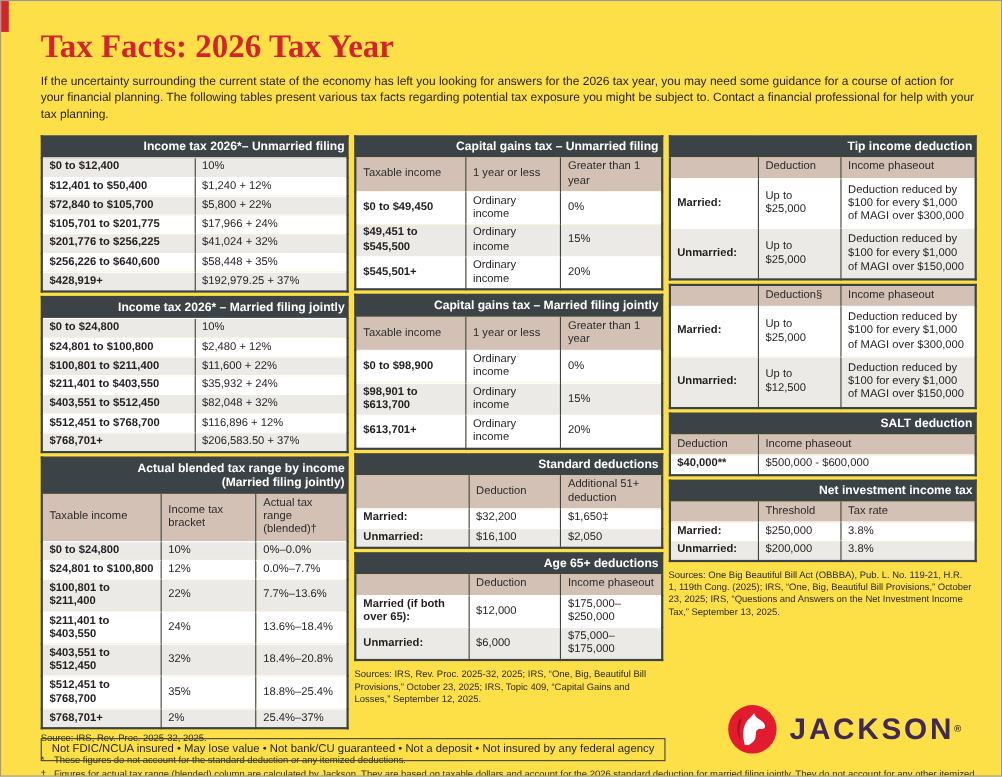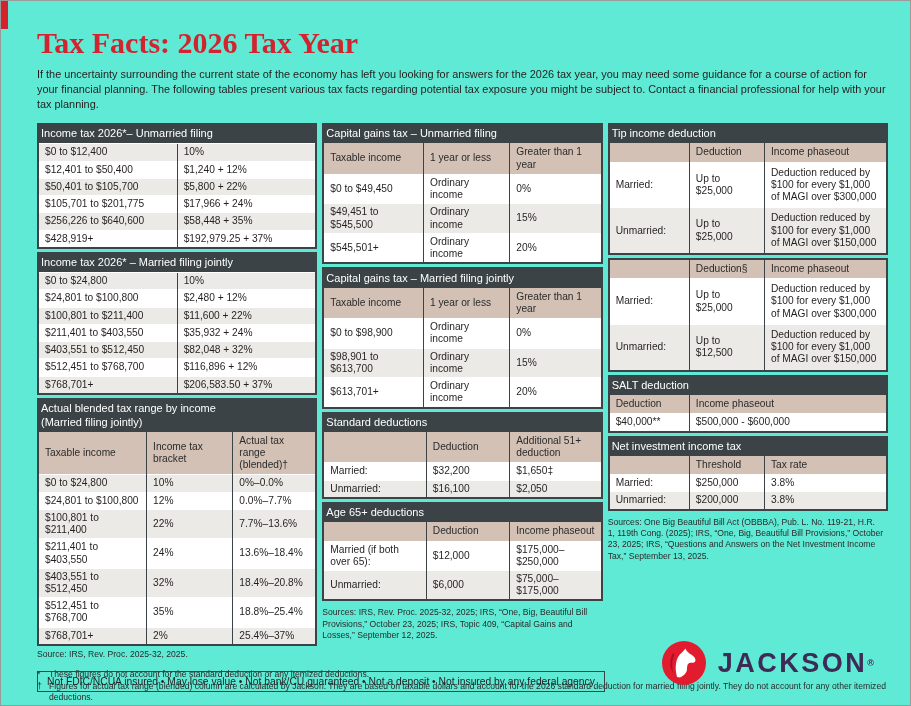--- a/index.html
+++ b/index.html
@@ -1,51 +1,51 @@
 <!DOCTYPE html>
 <html><head>
 <meta charset="utf-8">
 <style>
   * { box-sizing: border-box; }
   body { margin: 0; background: #fff; }
   .page {
-    position: relative; width: 911px; height: 706px; background: #5eead4;
+    position: relative; width: 911px; height: 706px; background: #fde047;
     border: 1px solid #9a9a9a; overflow: hidden;
     font-family: "Liberation Sans", sans-serif; color: #231f20;
   }
   .corner-mark { position: absolute; left: 0; top: 0; width: 7px; height: 28px; background: #d2232e; }
   .content { padding: 12px 22px 0 36px; }
   h1.doc-title {
     font-family: "Liberation Serif", serif; font-weight: bold;
     font-size: 30px; color: #d2232e; margin: 14px 0 8px; line-height: 1.05;
   }
   .intro { font-size: 10.9px; line-height: 1.42; margin: 3px 0 10px; max-width: 858px; }
 
   .cols { display: flex; gap: 5px; align-items: flex-start; }
   .col { flex: 1; min-width: 0; }
 
   table.tbl {
     width: 100%; border-collapse: collapse; table-layout: fixed;
     border: 2px solid #3c4346; margin: 0 0 3px 0;
   }
   .tbar th {
-    background: #3c4346; color: #fff; font-size: 11px; font-weight: normal;
-    text-align: left; padding: 2.5px 2px; line-height: 1.22; white-space: pre-line;
+    background: #3c4346; color: #fff; font-size: 11px; font-weight: bold;
+    text-align: right; padding: 2.5px 2px; line-height: 1.22; white-space: pre-line;
   }
   tr.tan th {
     background: #d3c1b5; font-weight: normal; text-align: left; color: #2b2b2b;
     font-size: 10.2px; padding: 3px 6px; line-height: 1.2;
     border-left: 1px solid #3c4346; word-wrap: break-word;
   }
   tr.tan th:first-child { border-left: none; }
   .tbl tbody td {
     font-size: 10.2px; padding: 2px 6px; line-height: 1.2;
     border-left: 1px solid #3c4346; border-top: 1px solid #fff; word-wrap: break-word;
   }
-  .tbl tbody td:first-child { border-left: none; }
+  .tbl tbody td:first-child { border-left: none; font-weight: bold; }
   .tbl tbody tr:nth-child(odd) { background: #fff; }
   .tbl tbody tr:nth-child(even) { background: #eceae7; }
   .tbl.odd-gray tbody tr:nth-child(odd) { background: #eceae7; }
   .tbl.odd-gray tbody tr:nth-child(even) { background: #fff; }
   .tbl.tall tbody td { padding: 4px 6px; }
 
   .t-2col col:nth-child(1) { width: 50%; }
   .t-cg  col:nth-child(1) { width: 36%; } .t-cg  col:nth-child(2) { width: 31%; }
   .t-blend col:nth-child(1) { width: 39%; } .t-blend col:nth-child(2) { width: 31%; }
   .t-sd  col:nth-child(1) { width: 37%; } .t-sd  col:nth-child(2) { width: 30%; }
@@ -99,26 +99,30 @@
           <tbody>
               <tr>
                 <td>$0 to $12,400</td>
                 <td>10%</td>
               </tr>
               <tr>
                 <td>$12,401 to $50,400</td>
                 <td>$1,240 + 12%</td>
               </tr>
               <tr>
-                <td>$50,401 to $105,700</td>
+                <td>$72,840 to $105,700</td>
                 <td>$5,800 + 22%</td>
               </tr>
               <tr>
                 <td>$105,701 to $201,775</td>
                 <td>$17,966 + 24%</td>
+              </tr>
+              <tr>
+                <td>$201,776 to $256,225</td>
+                <td>$41,024 + 32%</td>
               </tr>
               <tr>
                 <td>$256,226 to $640,600</td>
                 <td>$58,448 + 35%</td>
               </tr>
               <tr>
                 <td>$428,919+</td>
                 <td>$192,979.25 + 37%</td>
               </tr>
             </tbody>

